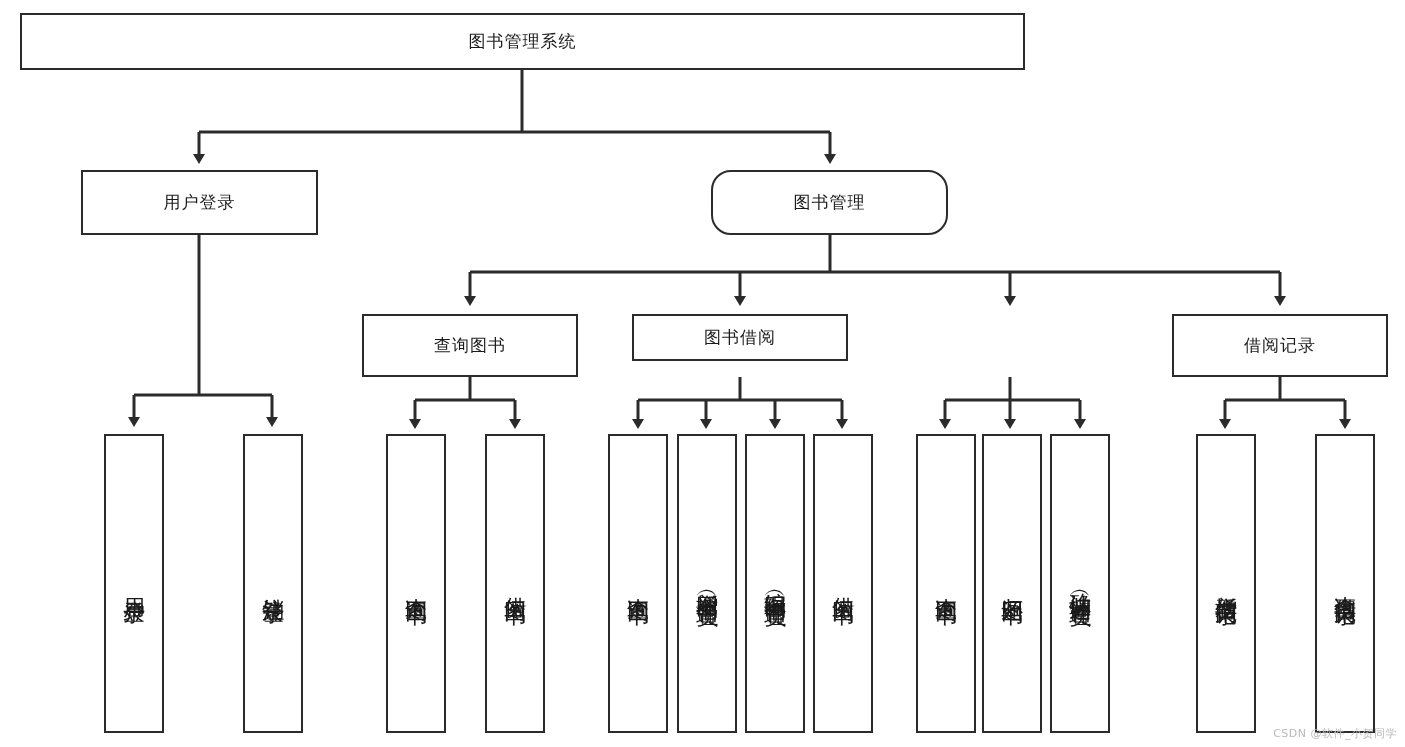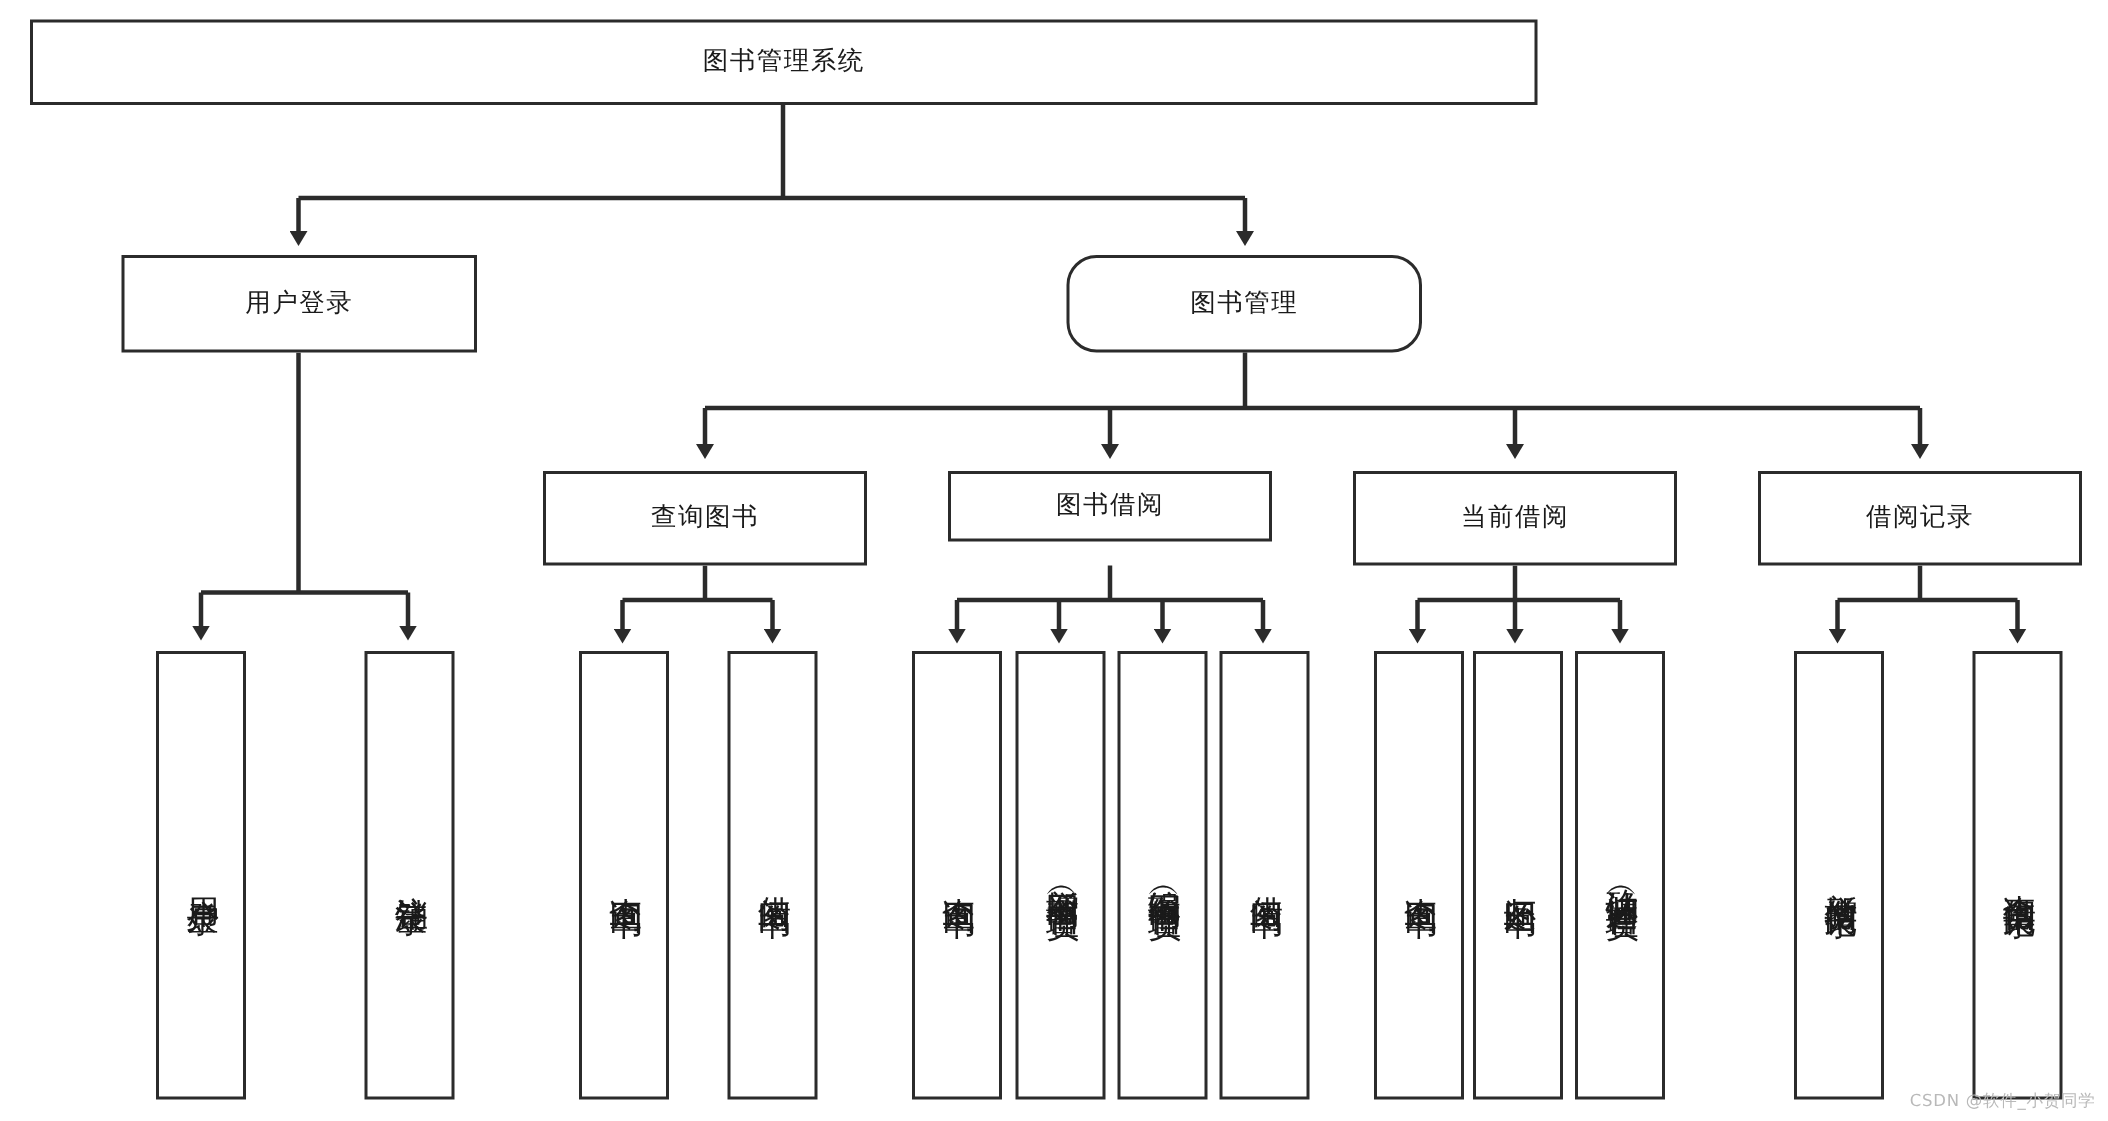--- a/index.html
+++ b/index.html
@@ -136,23 +136,20 @@
   </div>
 
   <div class="node h" style="left:362px; top:314px; width:216px; height:63px;">
     <span>查询图书</span>
   </div>
 
   <div class="node h" style="left:632px; top:314px; width:216px; height:47px;">
     <span>图书借阅</span>
   </div>
 
-  <div class="node h" style="left:902px; top:314px; width:216px; height:63px;">
-    <span>当前借阅</span>
-  </div>
 
   <div class="node h" style="left:1172px; top:314px; width:216px; height:63px;">
     <span>借阅记录</span>
   </div>
 
   <div class="node v" style="left:104px; top:434px; width:60px; height:299px;">
     <span class="vtext">用户登录</span>
   </div>
 
   <div class="node v" style="left:243px; top:434px; width:60px; height:299px;">

